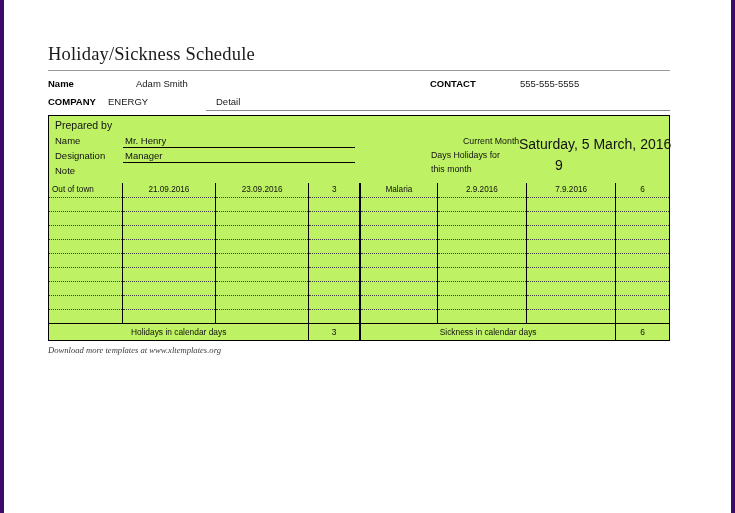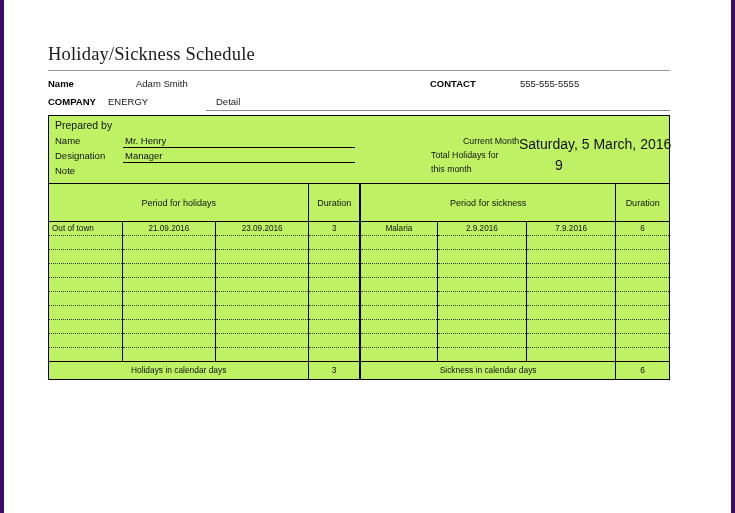--- a/index.html
+++ b/index.html
@@ -196,44 +196,38 @@
         <span class="prep-lbl" style="left:6px; top:34px;">Designation</span>
         <span class="prep-val" style="left:76px; top:34px;">Manager</span>
         <span class="prep-rule" style="left:74px; top:46px; width:232px;"></span>
 
         <span class="prep-lbl" style="left:6px; top:49px;">Note</span>
         <span class="prep-val" style="left:76px; top:49px;"></span>
 
         <span class="r-lbl" style="left:382px; top:20px;margin-left:32px;">Current Month</span>
         <span class="r-val" style="left:470px; top:20px;">Saturday, 5 March, 2016</span>
 
-        <span class="r-lbl" style="left:382px; top:34px;">Total Holidays for</span>
+        <span class="r-lbl" style="left:382px; top:34px;">Days Holidays for</span>
         <span class="r-lbl" style="left:382px; top:48px;">this month</span>
         <span class="r-val" style="left:506px; top:41px;">9</span>
       </div>
 
       <table class="grid">
         <colgroup>
           <col style="width:73px;">
           <col style="width:93px;">
           <col style="width:93px;">
           <col style="width:51px;">
           <col style="width:77px;">
           <col style="width:89px;">
           <col style="width:89px;">
           <col style="width:53px;">
         </colgroup>
 
         <tbody>
-            <tr class="group-head">
-          <td class="hb-top hb-bot" colspan="3">Period for holidays</td>
-          <td class="hb-top hb-bot vb thickr">Duration</td>
-          <td class="hb-top hb-bot" colspan="3">Period for sickness</td>
-          <td class="hb-top hb-bot vb">Duration</td>
-        </tr>
 
 
         </tbody>
           <tbody id="body-rows">
             <tr class="data-row dot-row">
               <td class="left-cell  dot-bot">Out of town</td>
               <td class="vb dot-bot">21.09.2016</td>
               <td class="vb dot-bot">23.09.2016</td>
               <td class="vb thickr dot-bot">3</td>
               <td class="dot-bot">Malaria</td>
@@ -337,14 +331,15 @@
             <tr class="total-row">
           <td class="hb-top total-label" colspan="3">Holidays in calendar days</td>
           <td class="hb-top vb thickr">3</td>
           <td class="hb-top total-label" colspan="3">Sickness in calendar days</td>
           <td class="hb-top vb">6</td>
         </tr>
       </tbody>
         </table>
     </div>
 
+    <div class="footer">Download more templates at www.xltemplates.org</div>
   </div>
 </div>
 
 </body></html>

